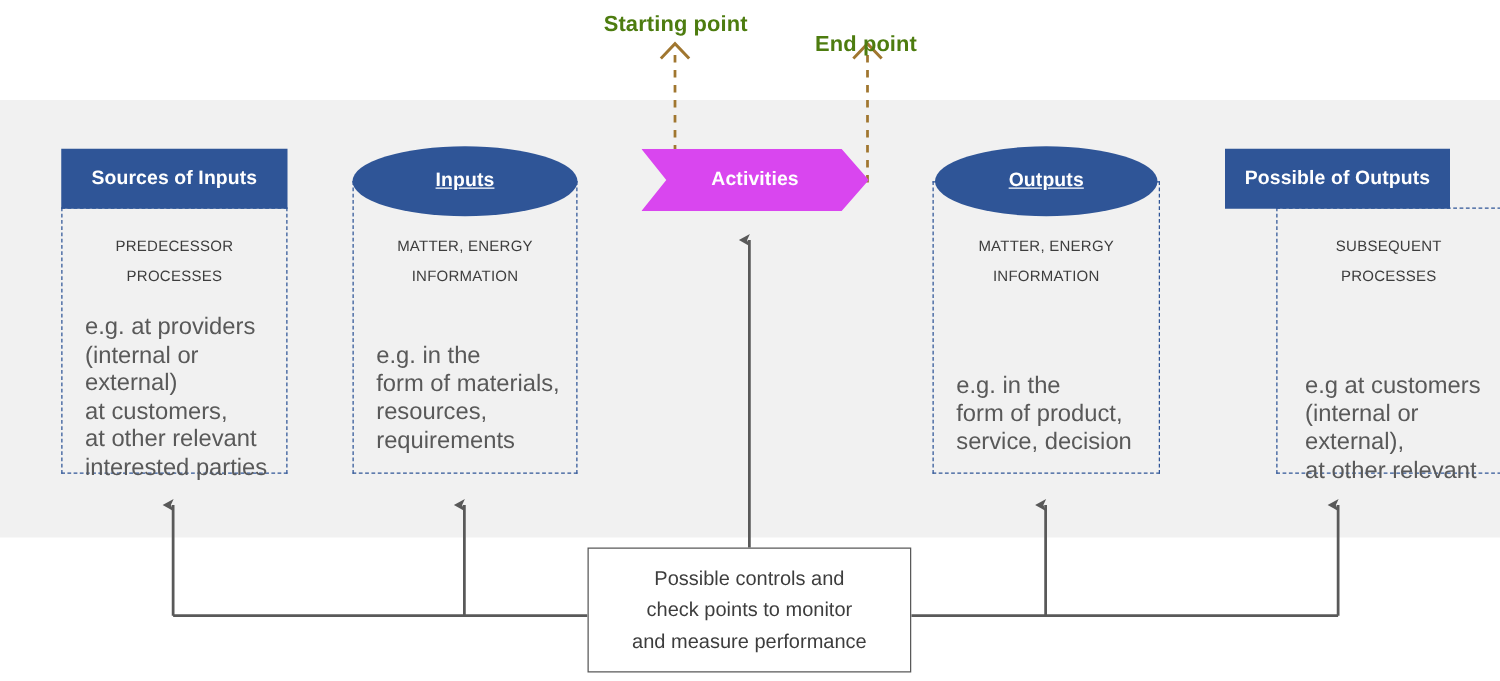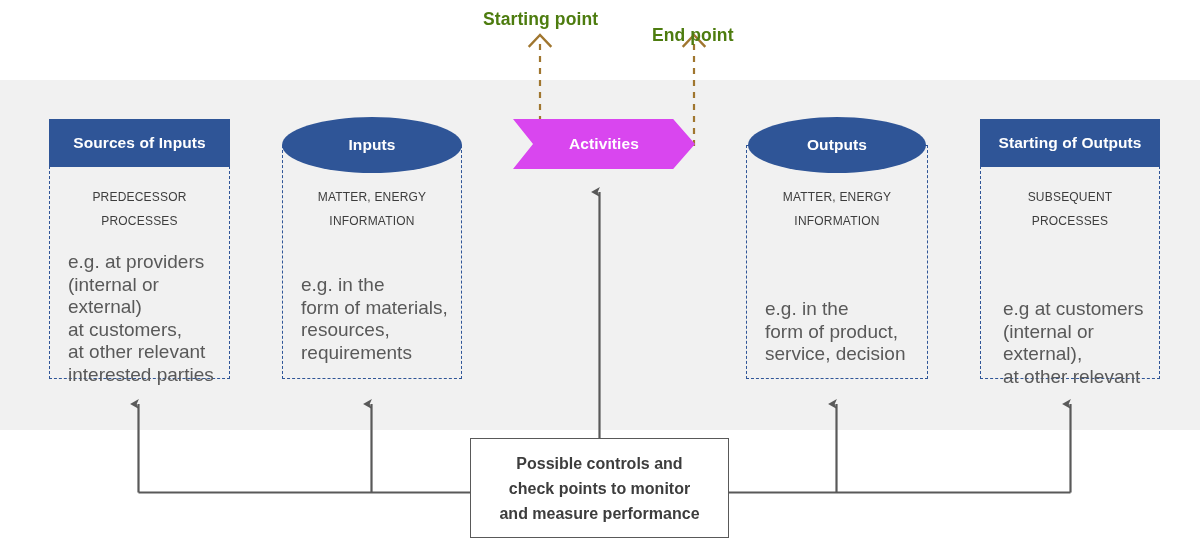--- a/index.html
+++ b/index.html
@@ -52,20 +52,21 @@
 
   
   .hdr-ellipse{
     position:absolute;
     background:#2f5597;
     border-radius:50%;
     color:#ffffff;
     display:flex;align-items:center;justify-content:center;
     font-size:15.5px;font-weight:600;
     letter-spacing:.1px;
+    text-decoration:underline;
   }
 
   
   .chevron{
     position:absolute;
     background:#d946ef;
     color:#ffffff;
     display:flex;align-items:center;justify-content:center;
     font-size:15.5px;font-weight:600;
     clip-path:polygon(0% 0%, 88% 0%, 100% 50%, 88% 100%, 0% 100%, 11% 50%);
@@ -174,30 +175,30 @@
     <div class="cap" style="left: 0px; top: 39px; white-space: pre-line;">MATTER, ENERGY
 INFORMATION</div>
     <div class="eg" style="left: 18px; top: 152px; white-space: pre-line;">e.g. in the
 form of  product,
 service, decision</div>
   </div>
   <div class="hdr-ellipse" style="left:748px;top:117px;width:178px;height:56px;">
     <span>Outputs</span>
   </div>
 
-  <div class="col-body" style="left:980px;top:166px;width:180px;height:213px;">
+  <div class="col-body" style="left:1021px;top:166px;width:180px;height:213px;">
     <div class="cap" style="left: 0px; top: 18px; white-space: pre-line;">SUBSEQUENT
 PROCESSES</div>
     <div class="eg" style="left: 22px; top: 131px; white-space: pre-line;">e.g at customers
 (internal or external),
 at other relevant</div>
   </div>
   <div class="hdr-rect" style="left:980px;top:119px;width:180px;height:48px;">
-    <span>Starting of Outputs</span>
+    <span>Possible of Outputs</span>
   </div>
 
   <div class="ctrl" style="left:470px;top:438px;width:259px;height:100px;">
-    <span style="white-space: pre-line; font-weight: bold;">Possible controls and
+    <span style="white-space: pre-line;">Possible controls and
 check points to monitor
 and measure performance</span>
   </div>
 
 </div>
 
 </body></html>

